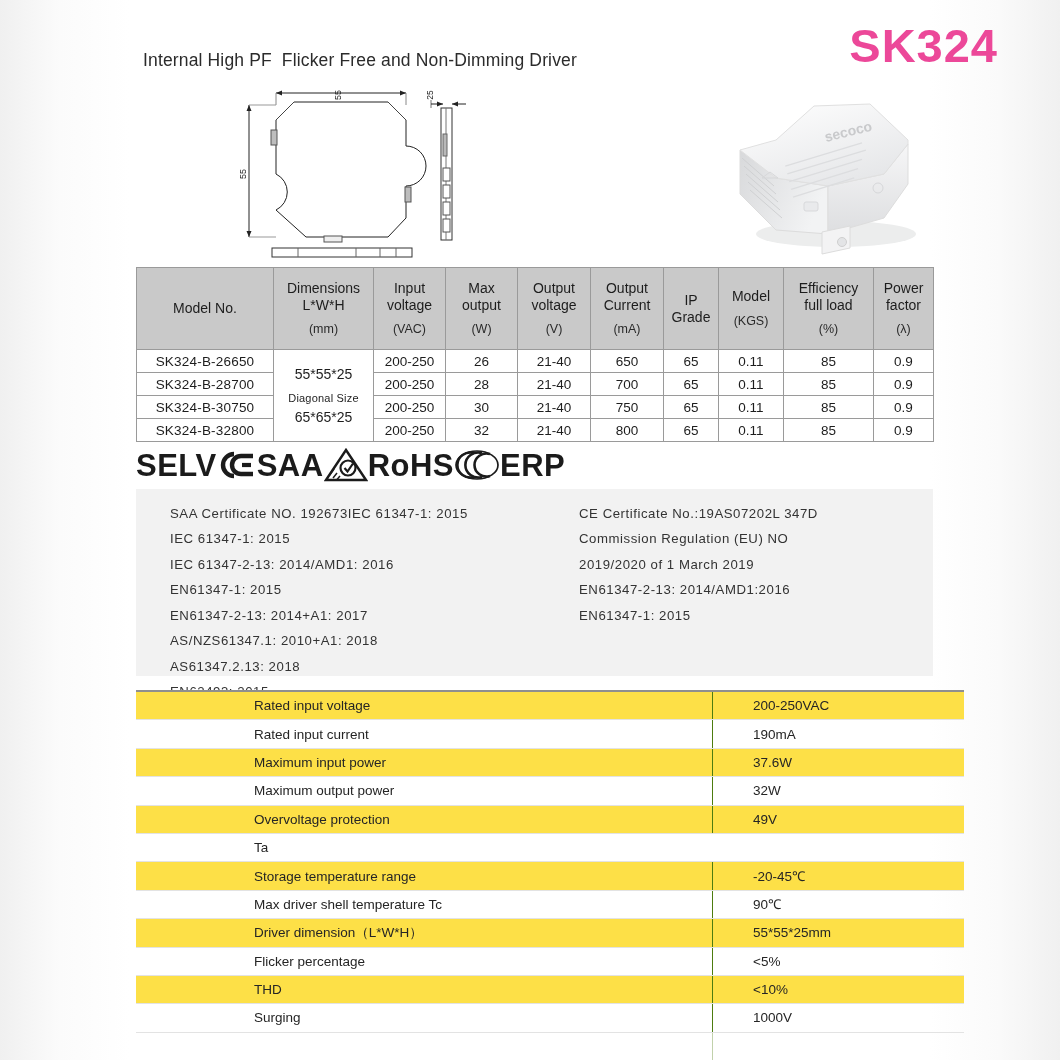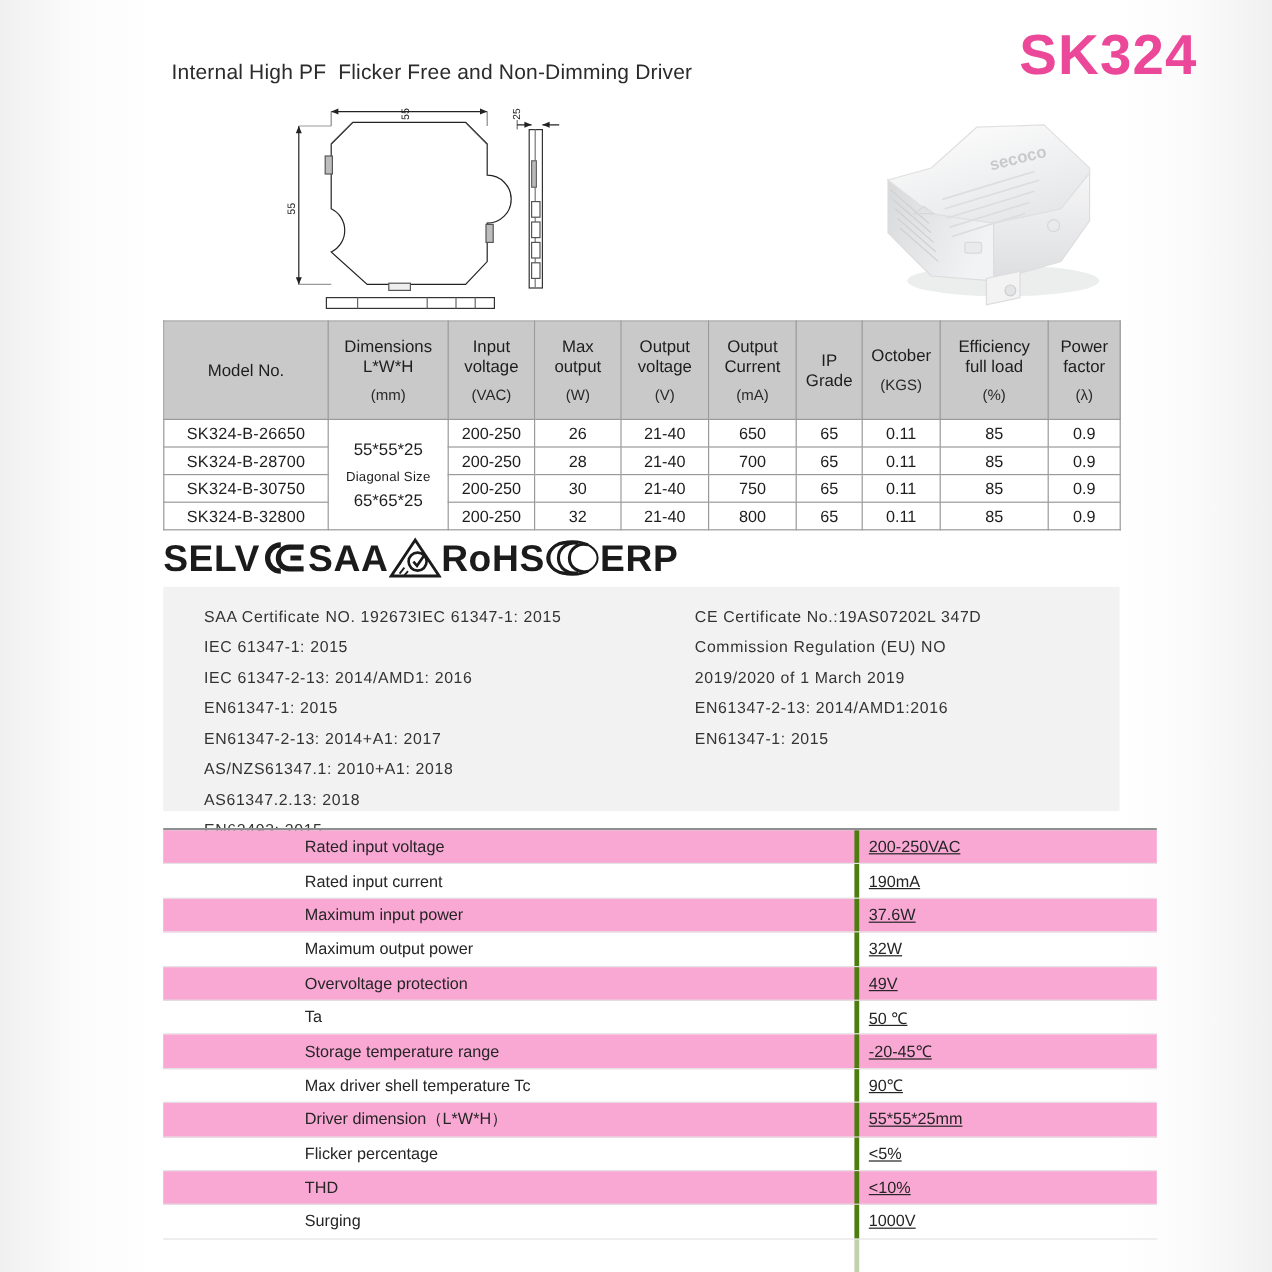--- a/index.html
+++ b/index.html
@@ -99,24 +99,24 @@
   .params {
     position:absolute; left:136px; top:690px;
     width:828px;
     font-size:13.5px; color:#252525;
   }
   .params .toprule { height:2px; background:#8f8f8f; width:100%; }
   .prow {
     display:flex; height:28.4px; align-items:center;
     border-bottom:1px solid #e3e3e3;
   }
-  .prow.alt { background:#f9a8d4; }
+  .prow.alt { background:#fde047; }
   .prow .pname { width:576px; padding-left:118px; }
-  .prow .pval  { flex:1; padding-left:8px; border-left:4px solid #4d7c0f; height:100%;
-                 display:flex; align-items:center;text-decoration:underline; }
+  .prow .pval  { flex:1; padding-left:40px; border-left:1px solid #4d7c0f; height:100%;
+                 display:flex; align-items:center; }
   .prow.ghost { opacity:.35; border-bottom:1px solid #e8e8e8; }
 </style>
 </head>
 <body>
 
 <div id="page"></div>
 <div id="content">
 
   <div class="title-line">Internal High PF  Flicker Free and Non-Dimming Driver</div>
   <div class="model-code">SK324</div>
@@ -268,21 +268,21 @@
         <th>
           <span style="white-space:pre-line">Output
 Current</span>
           <span class="unit">(mA)</span>
         </th>
         <th>
           <span style="white-space:pre-line">IP
 Grade</span>
         </th>
         <th>
-          <span style="white-space:pre-line">October</span>
+          <span style="white-space:pre-line">Model</span>
           <span class="unit">(KGS)</span>
         </th>
         <th>
           <span style="white-space:pre-line">Efficiency
 full load</span>
           <span class="unit">(%)</span>
         </th>
         <th>
           <span style="white-space:pre-line">Power
 factor</span>
@@ -416,21 +416,20 @@
     <div class="prow">
       <div class="pname">Maximum output power</div>
       <div class="pval">32W</div>
     </div>
     <div class="prow alt">
       <div class="pname">Overvoltage protection</div>
       <div class="pval">49V</div>
     </div>
     <div class="prow">
       <div class="pname">Ta</div>
-      <div class="pval">50 ℃</div>
     </div>
     <div class="prow alt">
       <div class="pname">Storage temperature range</div>
       <div class="pval">-20-45℃</div>
     </div>
     <div class="prow">
       <div class="pname">Max driver shell temperature Tc</div>
       <div class="pval">90℃</div>
     </div>
     <div class="prow alt">

